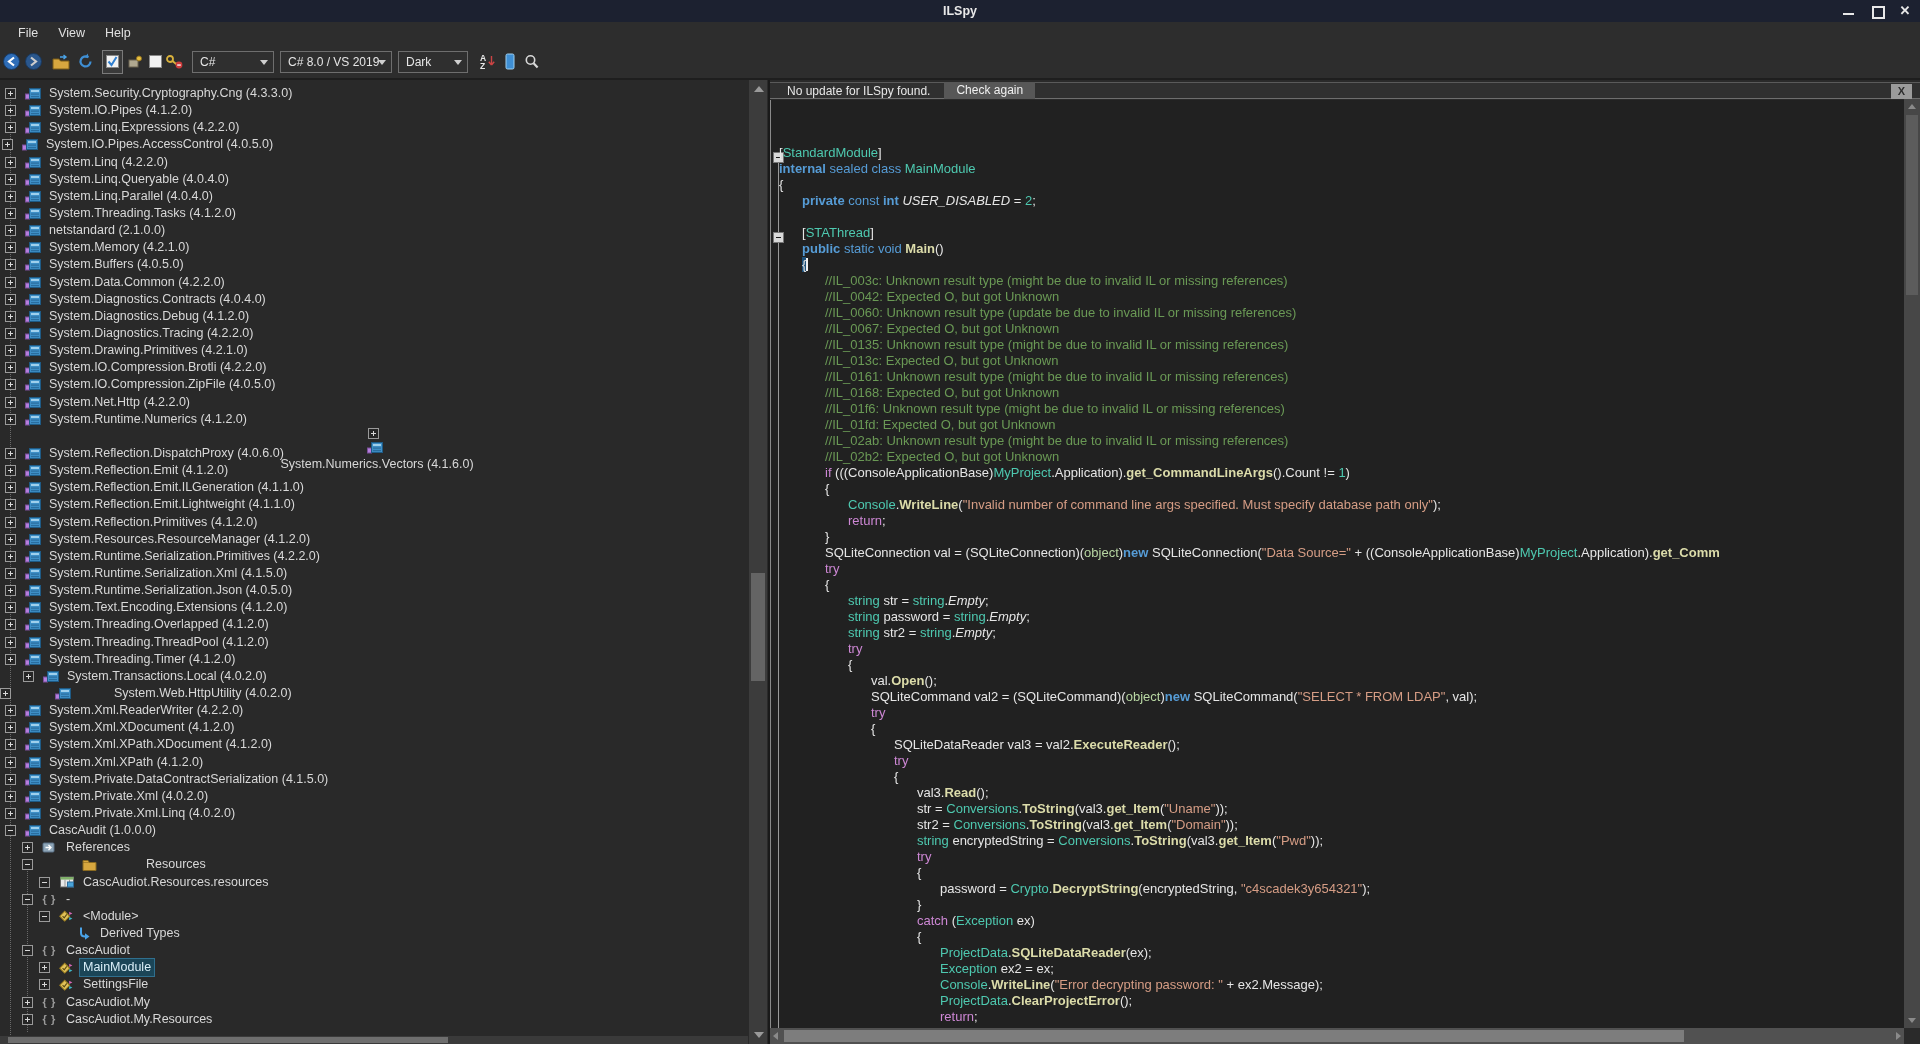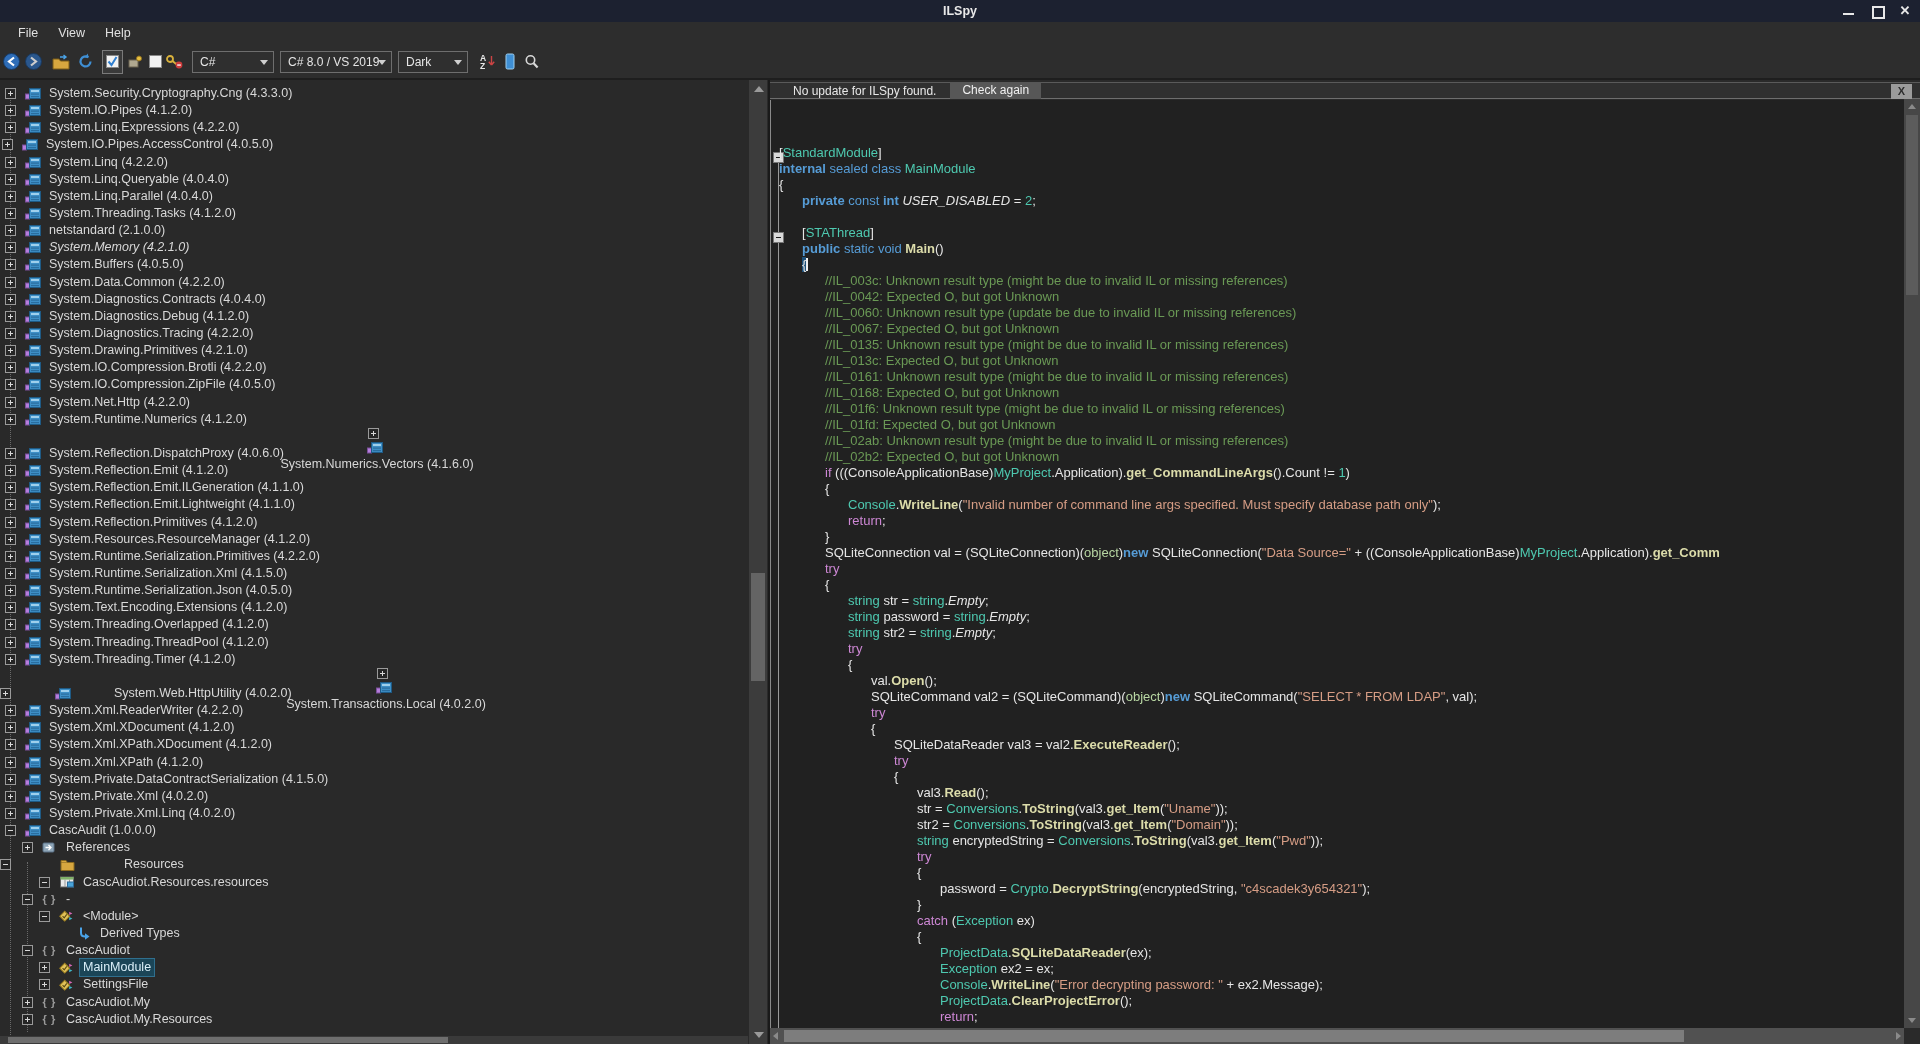--- a/index.html
+++ b/index.html
@@ -43,21 +43,21 @@
   .tlabel.sel{background:#1b4557;outline:1px solid #2f6f8e;color:#d9eef8;}
   .tree-vscroll{position:absolute;left:749px;top:80px;width:18px;height:964px;background:#3c3c3c;}
   .tree-vthumb{position:absolute;left:2px;width:14px;background:#646464;}
   .tree-hscroll{position:absolute;left:0;top:1036px;width:748px;height:8px;background:#3a3a3a;}
   .tree-hthumb{position:absolute;top:1px;height:6px;background:#6e6e6e;}
   .arrow{position:absolute;width:0;height:0;}
   .split-line{position:absolute;left:768px;top:80px;width:2px;bottom:0;background:#1a1a1a;}
   
   .update-bar{position:absolute;left:770px;top:82px;width:1150px;height:17px;background:#303030;
     border-top:1px solid #5a5a5a;border-bottom:1px solid #6e6e6e;display:flex;align-items:center;}
-  .update-msg{color:#e8e8e8;font-size:12px;padding-left:23px;}
+  .update-msg{color:#e8e8e8;font-size:12px;padding-left:17px;}
   .update-btn{margin-left:14px;height:17px;line-height:17px;padding:0 12px;background:#575757;
     color:#f0f0f0;font-size:12px;cursor:pointer;}
   .update-close{position:absolute;right:8px;top:1px;width:21px;height:15px;background:#9b9b9b;
     color:#2d2d2d;font-size:11px;font-weight:bold;text-align:center;line-height:15px;cursor:pointer;}
   
   .code-area{position:absolute;left:770px;top:100px;width:1134px;height:928px;background:#212121;
     overflow:hidden;border-left:1px solid #8a8a8a;}
   .code-lines{position:absolute;left:0;top:17px;right:0;}
   .cline{height:16px;line-height:16px;font-size:13px;white-space:pre;color:#e6e6e6;}
   .tk-p{color:#e6e6e6;} .tk-k{color:#569cd6;} .tk-kb{color:#569cd6;font-weight:bold;}
@@ -286,21 +286,21 @@
           <svg width="16" height="13">
             <rect x="0.5" y="7" width="4" height="5" fill="#b57edc" stroke="#7a4f9a"></rect>
             <rect x="4.5" y="1.5" width="11" height="10" fill="#3e8fc6" stroke="#1e5a85"></rect>
             <rect x="6" y="3" width="8" height="2" fill="#9ecfec"></rect>
             <rect x="6" y="6.5" width="8" height="1.2" fill="#2a6d9e"></rect>
             <rect x="6" y="9" width="8" height="1.2" fill="#2a6d9e"></rect>
           </svg>
         </span>
         <span class="tlabel">netstandard (2.1.0.0)</span>
       </div>
-      <div class="trow" style="padding-left: 5px; font-style: italic;">
+      <div class="trow" style="padding-left: 5px;">
         <span class="exp plus"></span>
         <span class="ticon">
           <svg width="16" height="13">
             <rect x="0.5" y="7" width="4" height="5" fill="#b57edc" stroke="#7a4f9a"></rect>
             <rect x="4.5" y="1.5" width="11" height="10" fill="#3e8fc6" stroke="#1e5a85"></rect>
             <rect x="6" y="3" width="8" height="2" fill="#9ecfec"></rect>
             <rect x="6" y="6.5" width="8" height="1.2" fill="#2a6d9e"></rect>
             <rect x="6" y="9" width="8" height="1.2" fill="#2a6d9e"></rect>
           </svg>
         </span>
@@ -611,21 +611,21 @@
           <svg width="16" height="13">
             <rect x="0.5" y="7" width="4" height="5" fill="#b57edc" stroke="#7a4f9a"></rect>
             <rect x="4.5" y="1.5" width="11" height="10" fill="#3e8fc6" stroke="#1e5a85"></rect>
             <rect x="6" y="3" width="8" height="2" fill="#9ecfec"></rect>
             <rect x="6" y="6.5" width="8" height="1.2" fill="#2a6d9e"></rect>
             <rect x="6" y="9" width="8" height="1.2" fill="#2a6d9e"></rect>
           </svg>
         </span>
         <span class="tlabel">System.Threading.Timer (4.1.2.0)</span>
       </div>
-      <div class="trow" style="padding-left: 23px; flex-direction: column;">
+      <div class="trow" style="padding-left: 23px;">
         <span class="exp plus"></span>
         <span class="ticon">
           <svg width="16" height="13">
             <rect x="0.5" y="7" width="4" height="5" fill="#b57edc" stroke="#7a4f9a"></rect>
             <rect x="4.5" y="1.5" width="11" height="10" fill="#3e8fc6" stroke="#1e5a85"></rect>
             <rect x="6" y="3" width="8" height="2" fill="#9ecfec"></rect>
             <rect x="6" y="6.5" width="8" height="1.2" fill="#2a6d9e"></rect>
             <rect x="6" y="9" width="8" height="1.2" fill="#2a6d9e"></rect>
           </svg>
         </span>
@@ -751,21 +751,21 @@
       <div class="trow" style="padding-left: 22px;">
         <span class="exp plus"></span>
         <span class="ticon">
           <svg width="15" height="13">
             <rect x="1" y="2" width="11" height="9" rx="1" fill="#8fa6b8" stroke="#5a7186"></rect>
             <path d="M3.5 6.5 h5 M6.5 4 l2.5 2.5 -2.5 2.5" stroke="#fff" stroke-width="1.3" fill="none"></path>
           </svg>
         </span>
         <span class="tlabel">References</span>
       </div>
-      <div class="trow" style=" gap: 40px;">
+      <div class="trow" style="padding-left: 22px; gap: 40px;">
         <span class="exp minus"></span>
         <span class="ticon">
           <svg width="15" height="13">
             <path d="M1 2.5 h5 l1.5 2 v-0 H14 v8 H1 z" fill="#d7a73f" stroke="#8a6a20"></path>
             <path d="M1 4.5 h13" stroke="#8a6a20" stroke-width="0.6"></path>
           </svg>
         </span>
         <span class="tlabel">Resources</span>
       </div>
       <div class="trow" style="padding-left: 39px;">

